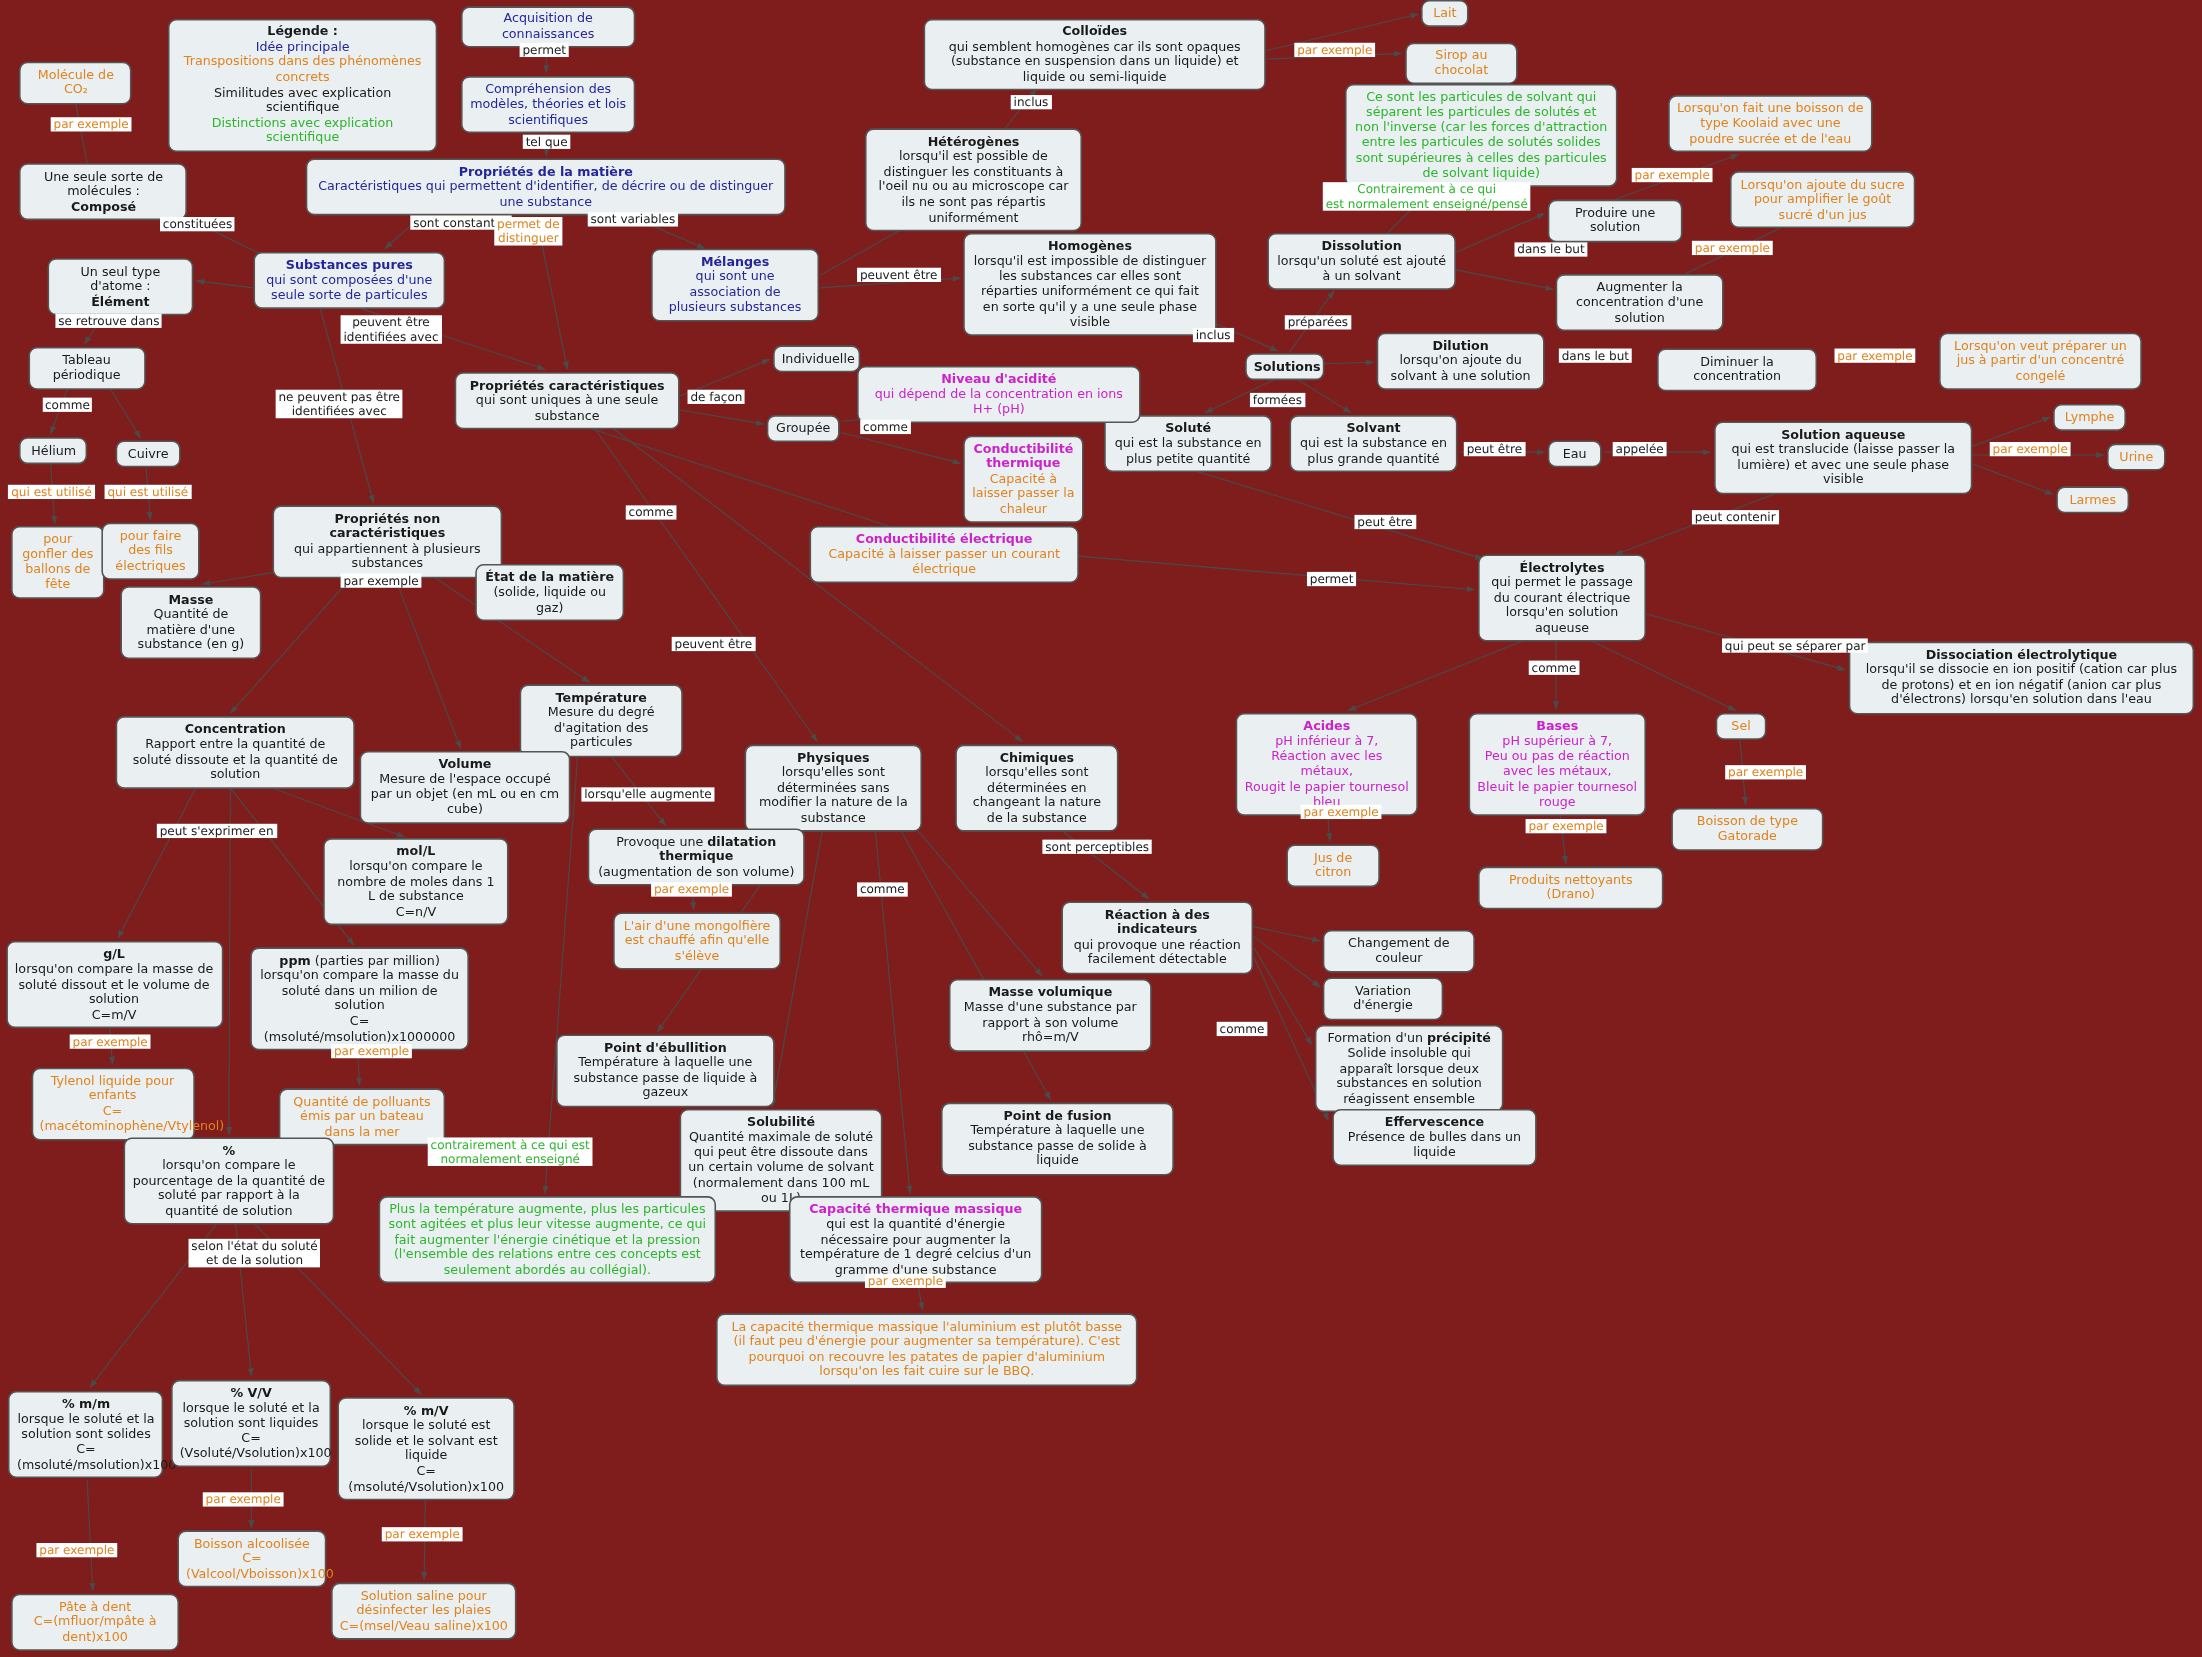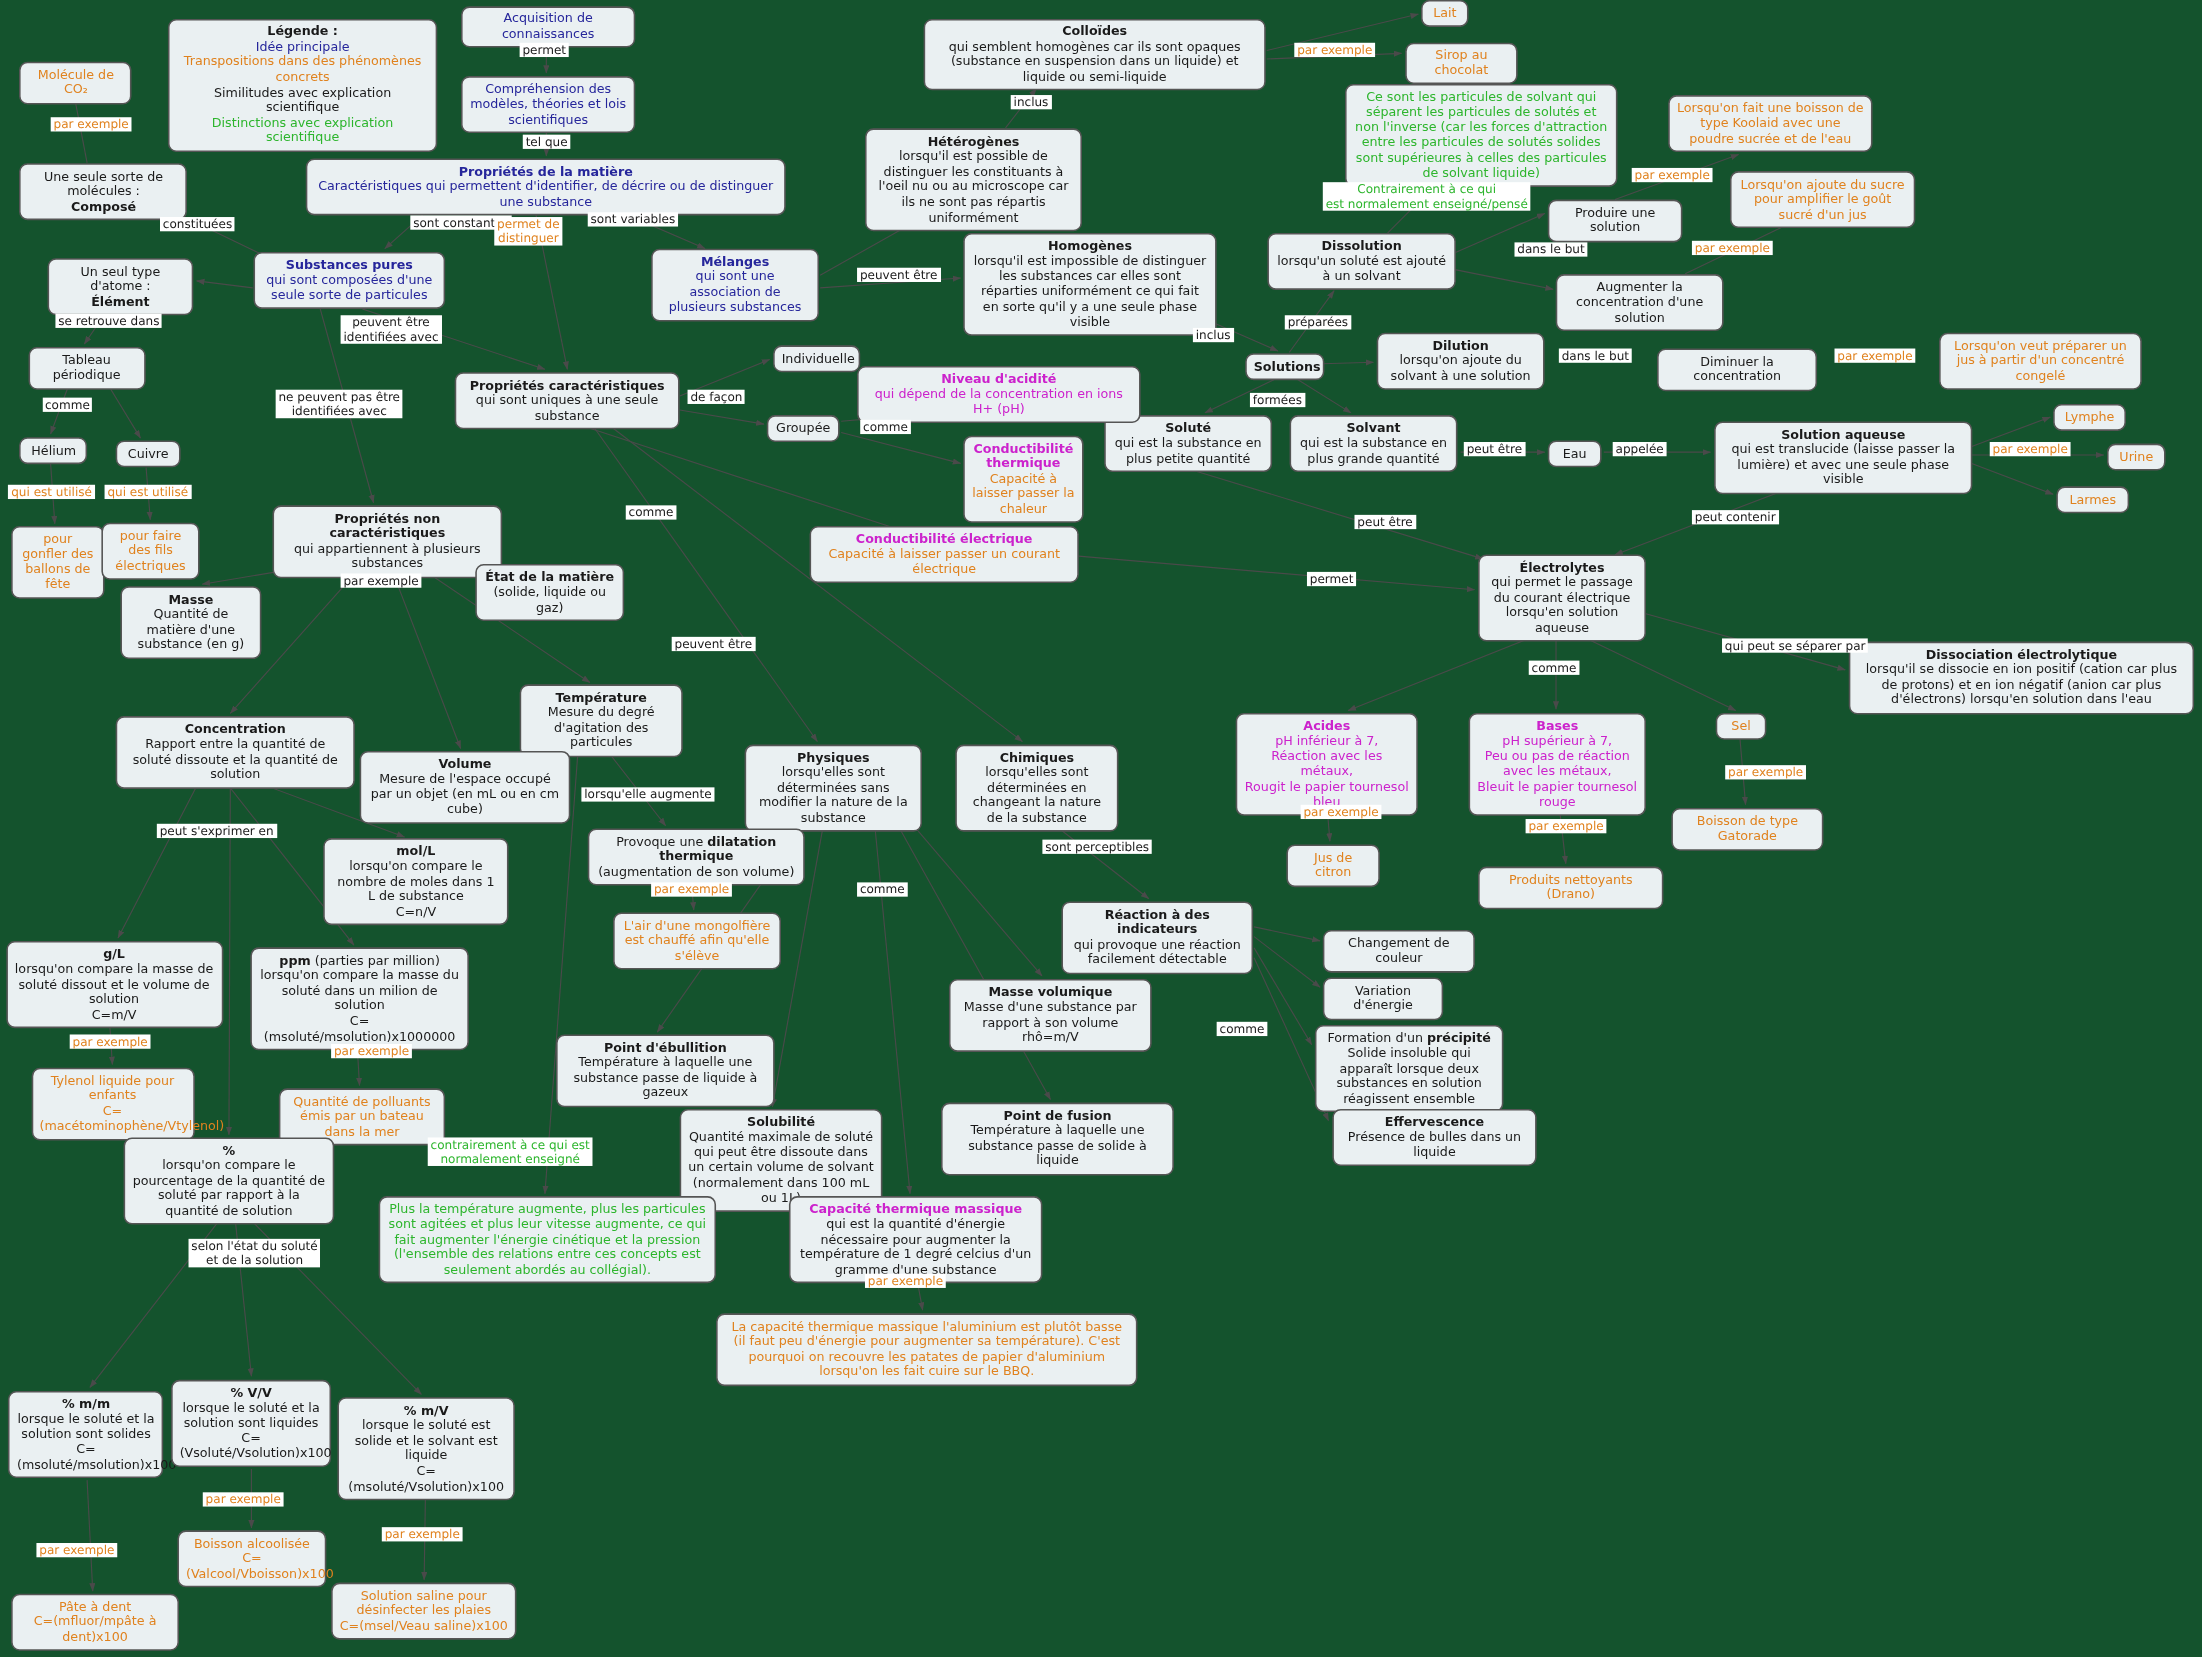--- a/index.html
+++ b/index.html
@@ -2,21 +2,21 @@
 <html style="--navy: #26269b; --orange: #e0821e; --green: #2db52d; --magenta: #cc22cc; --text: #1a1a1a; --box_fill: #eaf0f2; --box_border: #555555; --edge: #4a4a4a;font-size:14px"><head>
 <meta charset="utf-8">
 <style>
   * { box-sizing: border-box; margin: 0; padding: 0; }
   html, body { background: #ffffff; }
   body { font-family: "DejaVu Sans", "Liberation Sans", sans-serif; }
   #viewport {
     position: relative;
     width: 2202px;
     height: 1657px;
-    background: #14532d;
+    background: #7f1d1d;
     overflow: hidden;
   }
   #canvas {
     position: absolute;
     left: 0; top: 0;
     width: 1390px;
     height: 1046px;
     transform: scale(1.5842);
     transform-origin: 0 0;
   }

